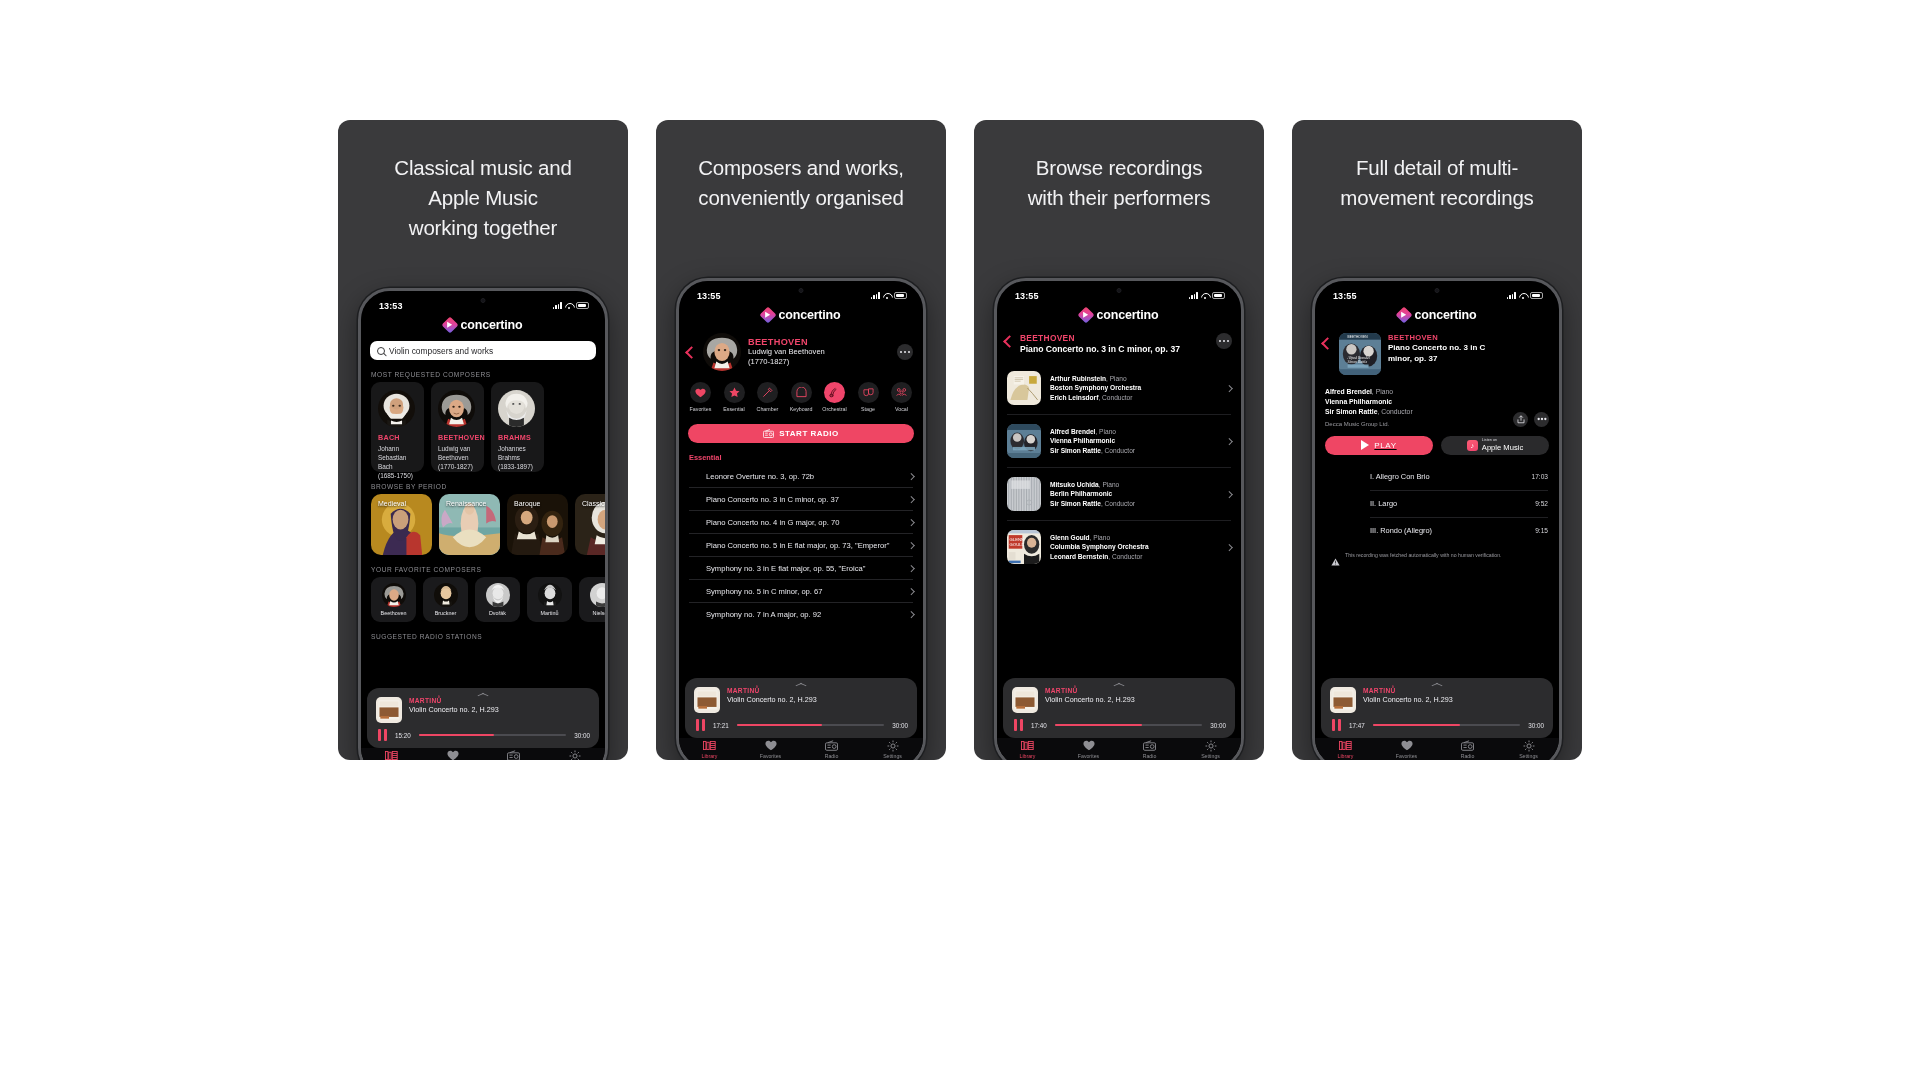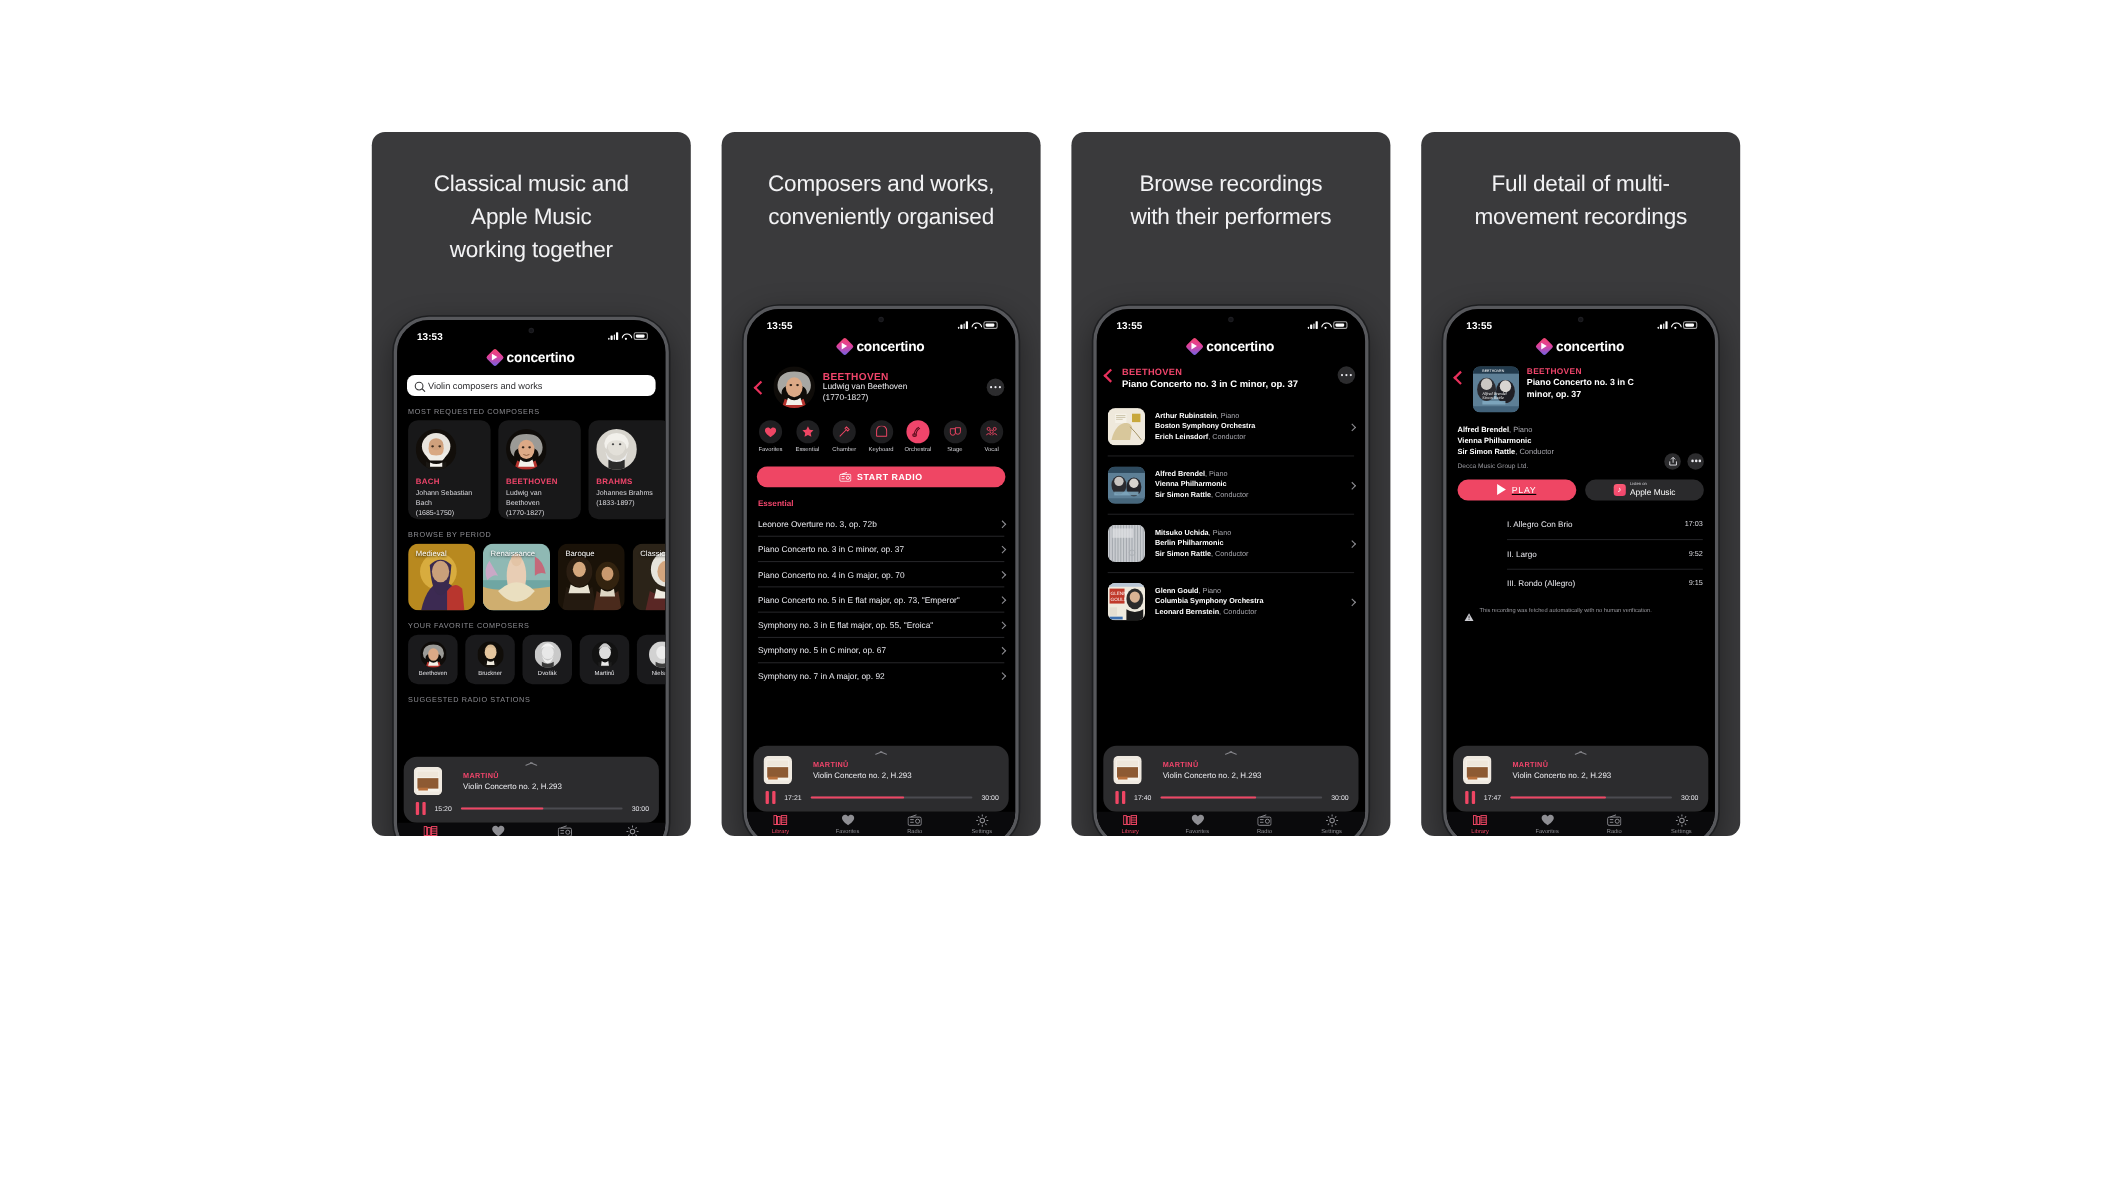--- a/index.html
+++ b/index.html
@@ -134,21 +134,21 @@
   .search-ic::after{content:"";position:absolute;right:-2.6px;bottom:-1.6px;width:3.6px;height:1.3px;background:#3a3a3c;transform:rotate(45deg);border-radius:1px;}
   .search-ph { color:#28282b; font-size:8.4px; }
 
   .sec-title {
     color:#8e8e93; font-size:6.6px; letter-spacing:.55px;
     margin: 11px 0 4px 10px; text-transform:uppercase;
   }
   .hrow { display:flex; gap:7px; padding-left:10px; }
 
   .comp-card {
-    width:75px; height:90px; background:#181819; border-radius:9px;
+    width:53px; height:90px; background:#181819; border-radius:9px;
     padding:8px 7px; flex:0 0 auto;
   }
   .comp-av { width:37px;height:37px;border-radius:50%; overflow:hidden; margin-bottom:6px;}
   .comp-name { color:#f0456b; font-size:7.2px; font-weight:700; letter-spacing:.25px; }
   .comp-full { color:#d9d9de; font-size:6.4px; line-height:1.42; margin-top:2px; white-space:pre-line;}
 
   .period-card {
     width:61px;height:61px;border-radius:10px;overflow:hidden;position:relative;flex:0 0 auto;
   }
   .period-label{
@@ -193,21 +193,21 @@
   }
   .radio-btn span{color:#fff;font-size:8px;font-weight:600;letter-spacing:.5px;}
 
   .sub-head{color:#f0456b;font-size:7.4px;font-weight:700;margin:10px 0 0 10px;}
   .work-list{margin-top:3px;}
   .work-item{
     display:flex;align-items:center;justify-content:space-between;
     margin:0 10px;padding:6.5px 0;border-top:1px solid #232326;
   }
   .work-item:first-child{border-top:none;}
-  .work-name{color:#e9e9ee;font-size:7.6px;}
+  .work-name{color:#e9e9ee;font-size:7.6px;margin-left:17px;}
   .chev{width:4.5px;height:4.5px;border-top:1px solid #8b8b90;border-right:1px solid #8b8b90;transform:rotate(45deg);flex:0 0 auto;}
 
   
   .work-hero{display:flex;align-items:flex-start;gap:6px;padding:4px 9px 0 8px;}
   .work-hero .t{flex:1 1 auto;}
   .wh-sur{color:#f0456b;font-size:8.4px;font-weight:700;letter-spacing:.3px;}
   .wh-title{color:#fff;font-size:8.6px;font-weight:700;margin-top:1px;}
 
   .rec-list{margin-top:8px;}
   .rec-item{
@@ -274,21 +274,21 @@
     width:11px;height:5px;
   }
   .mini-grab::before{
     content:"";position:absolute;left:0;top:2px;width:7px;height:1.4px;background:#86868b;
     transform:rotate(-22deg);border-radius:1px;
   }
   .mini-grab::after{
     content:"";position:absolute;right:0;top:2px;width:7px;height:1.4px;background:#86868b;
     transform:rotate(22deg);border-radius:1px;
   }
-  .mini-top{display:flex;align-items:center;gap:19px;margin-top:2px;}
+  .mini-top{display:flex;gap:7px;margin-top:2px;}
   .mini-art{width:26px;height:26px;border-radius:5px;overflow:hidden;flex:0 0 auto;}
   .mini-t{flex:1 1 auto;}
   .mini-sur{color:#f0456b;font-size:6.6px;font-weight:700;letter-spacing:.3px;}
   .mini-work{color:#ededf1;font-size:7.2px;margin-top:1px;}
   .mini-bot{display:flex;align-items:center;gap:8px;margin-top:6px;}
   .pause{display:flex;gap:2.2px;flex:0 0 auto;margin-left:2px;}
   .pause i{width:3.4px;height:12px;background:#ef4664;display:block;border-radius:1px;}
   .t-cur,.t-tot{color:#e2e2e7;font-size:6.3px;flex:0 0 auto;}
   .bar{flex:1 1 auto;height:1.8px;background:#4b4b50;border-radius:1px;position:relative;}
   .bar i{position:absolute;left:0;top:0;bottom:0;background:#ef4664;border-radius:1px;display:block;}

